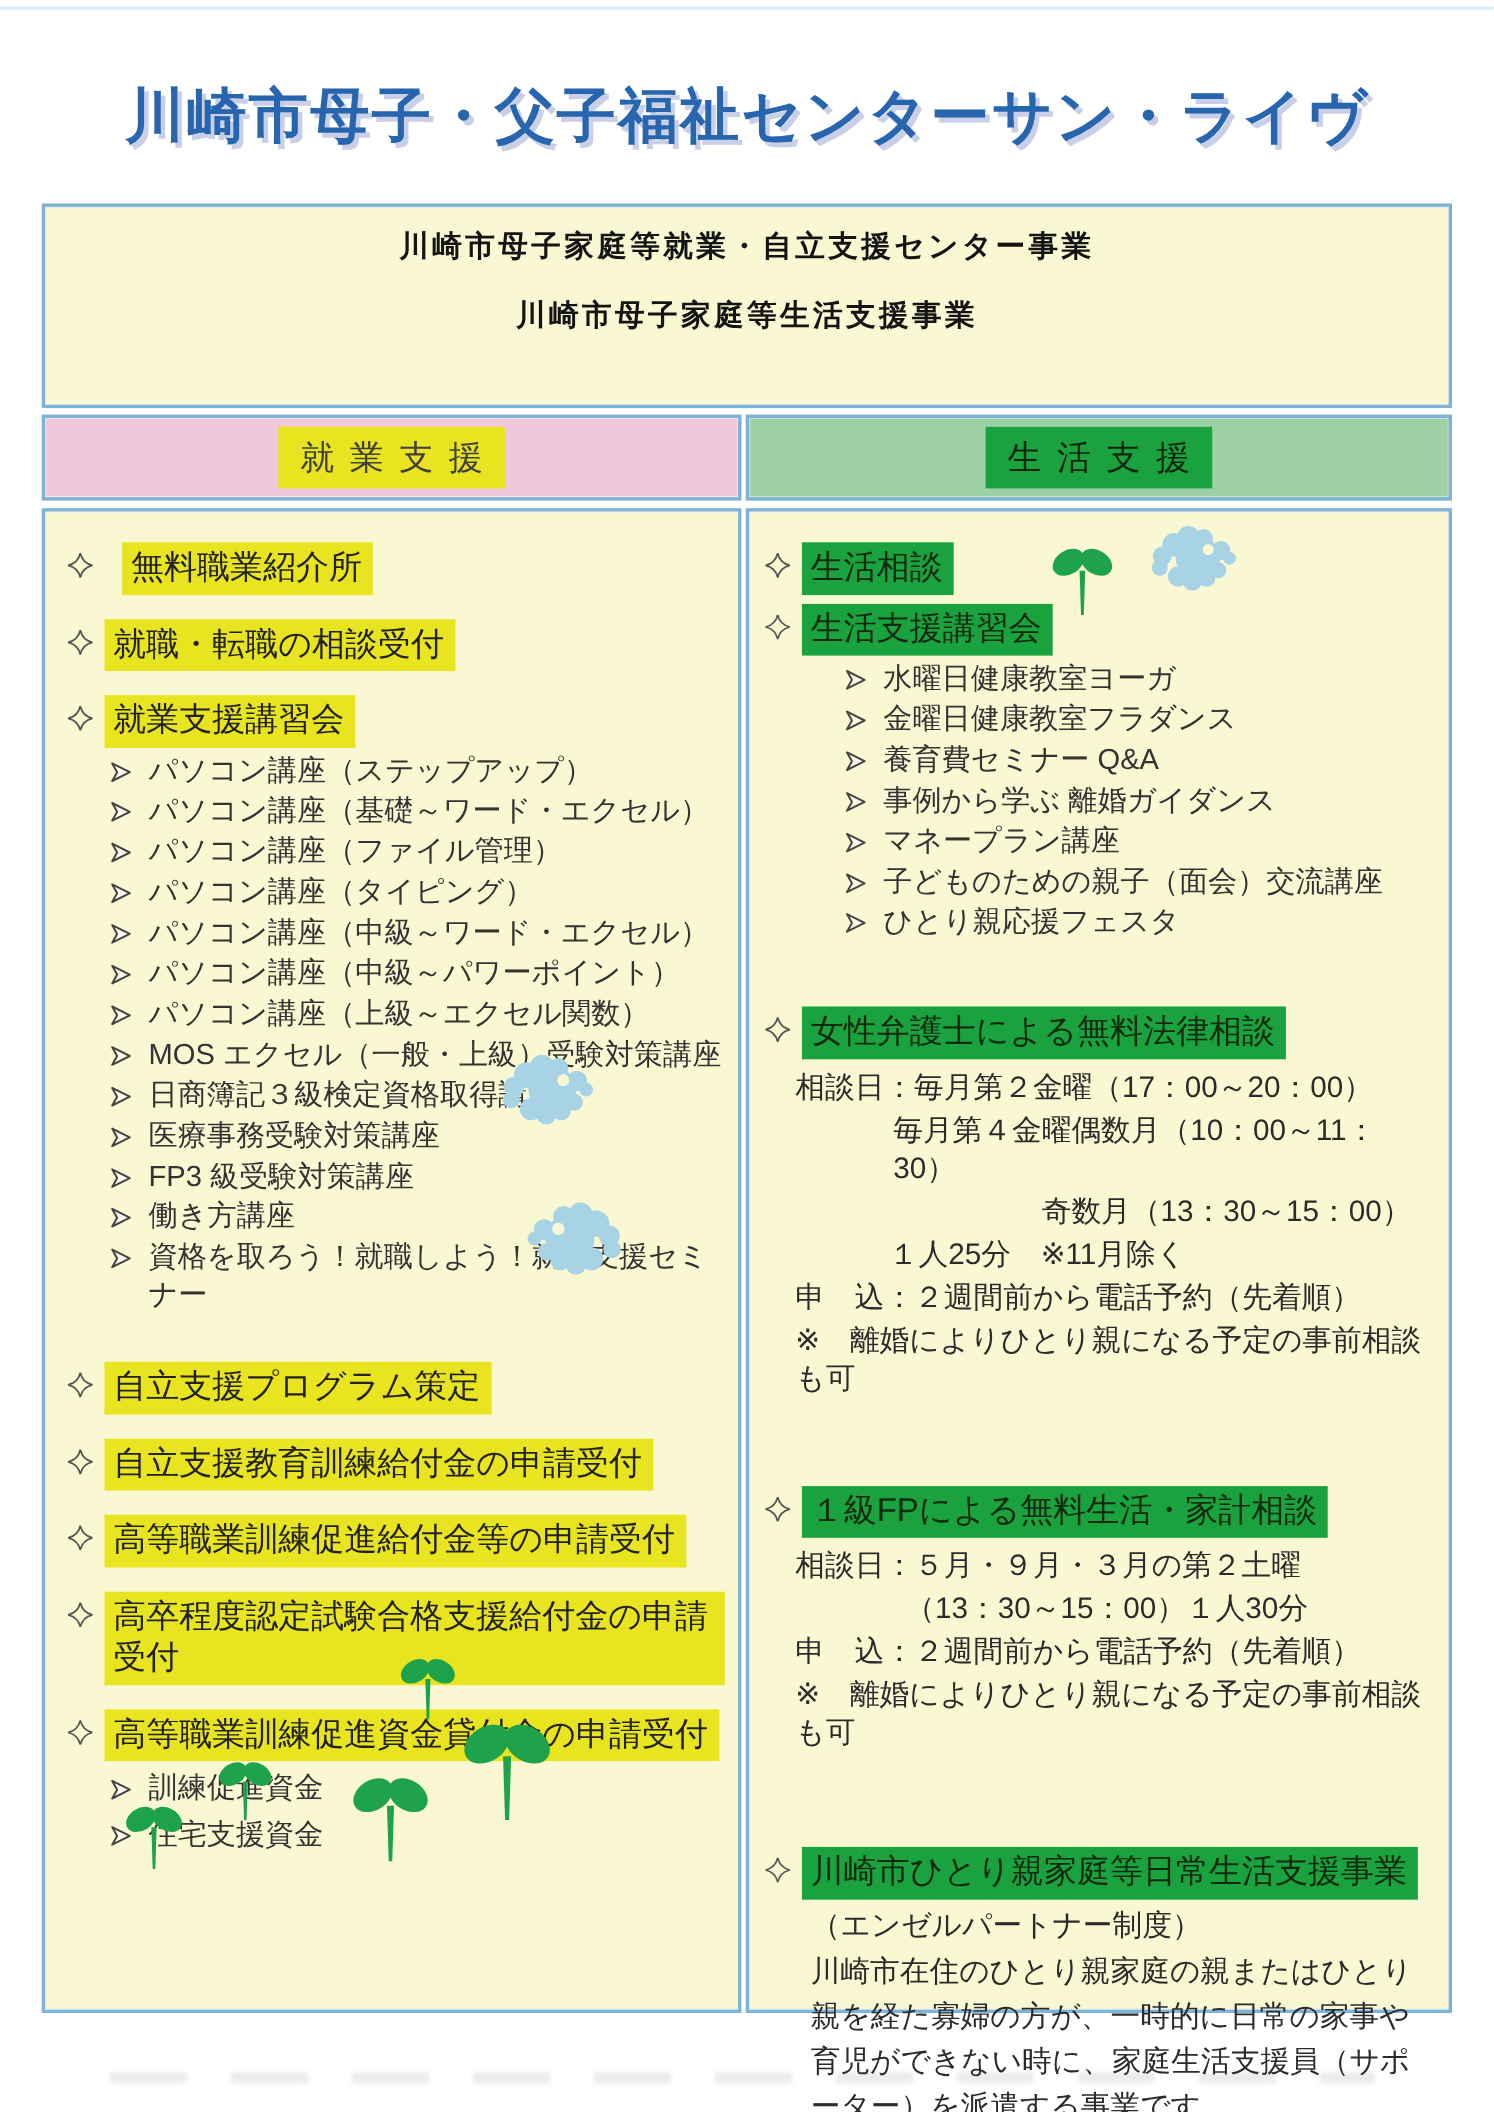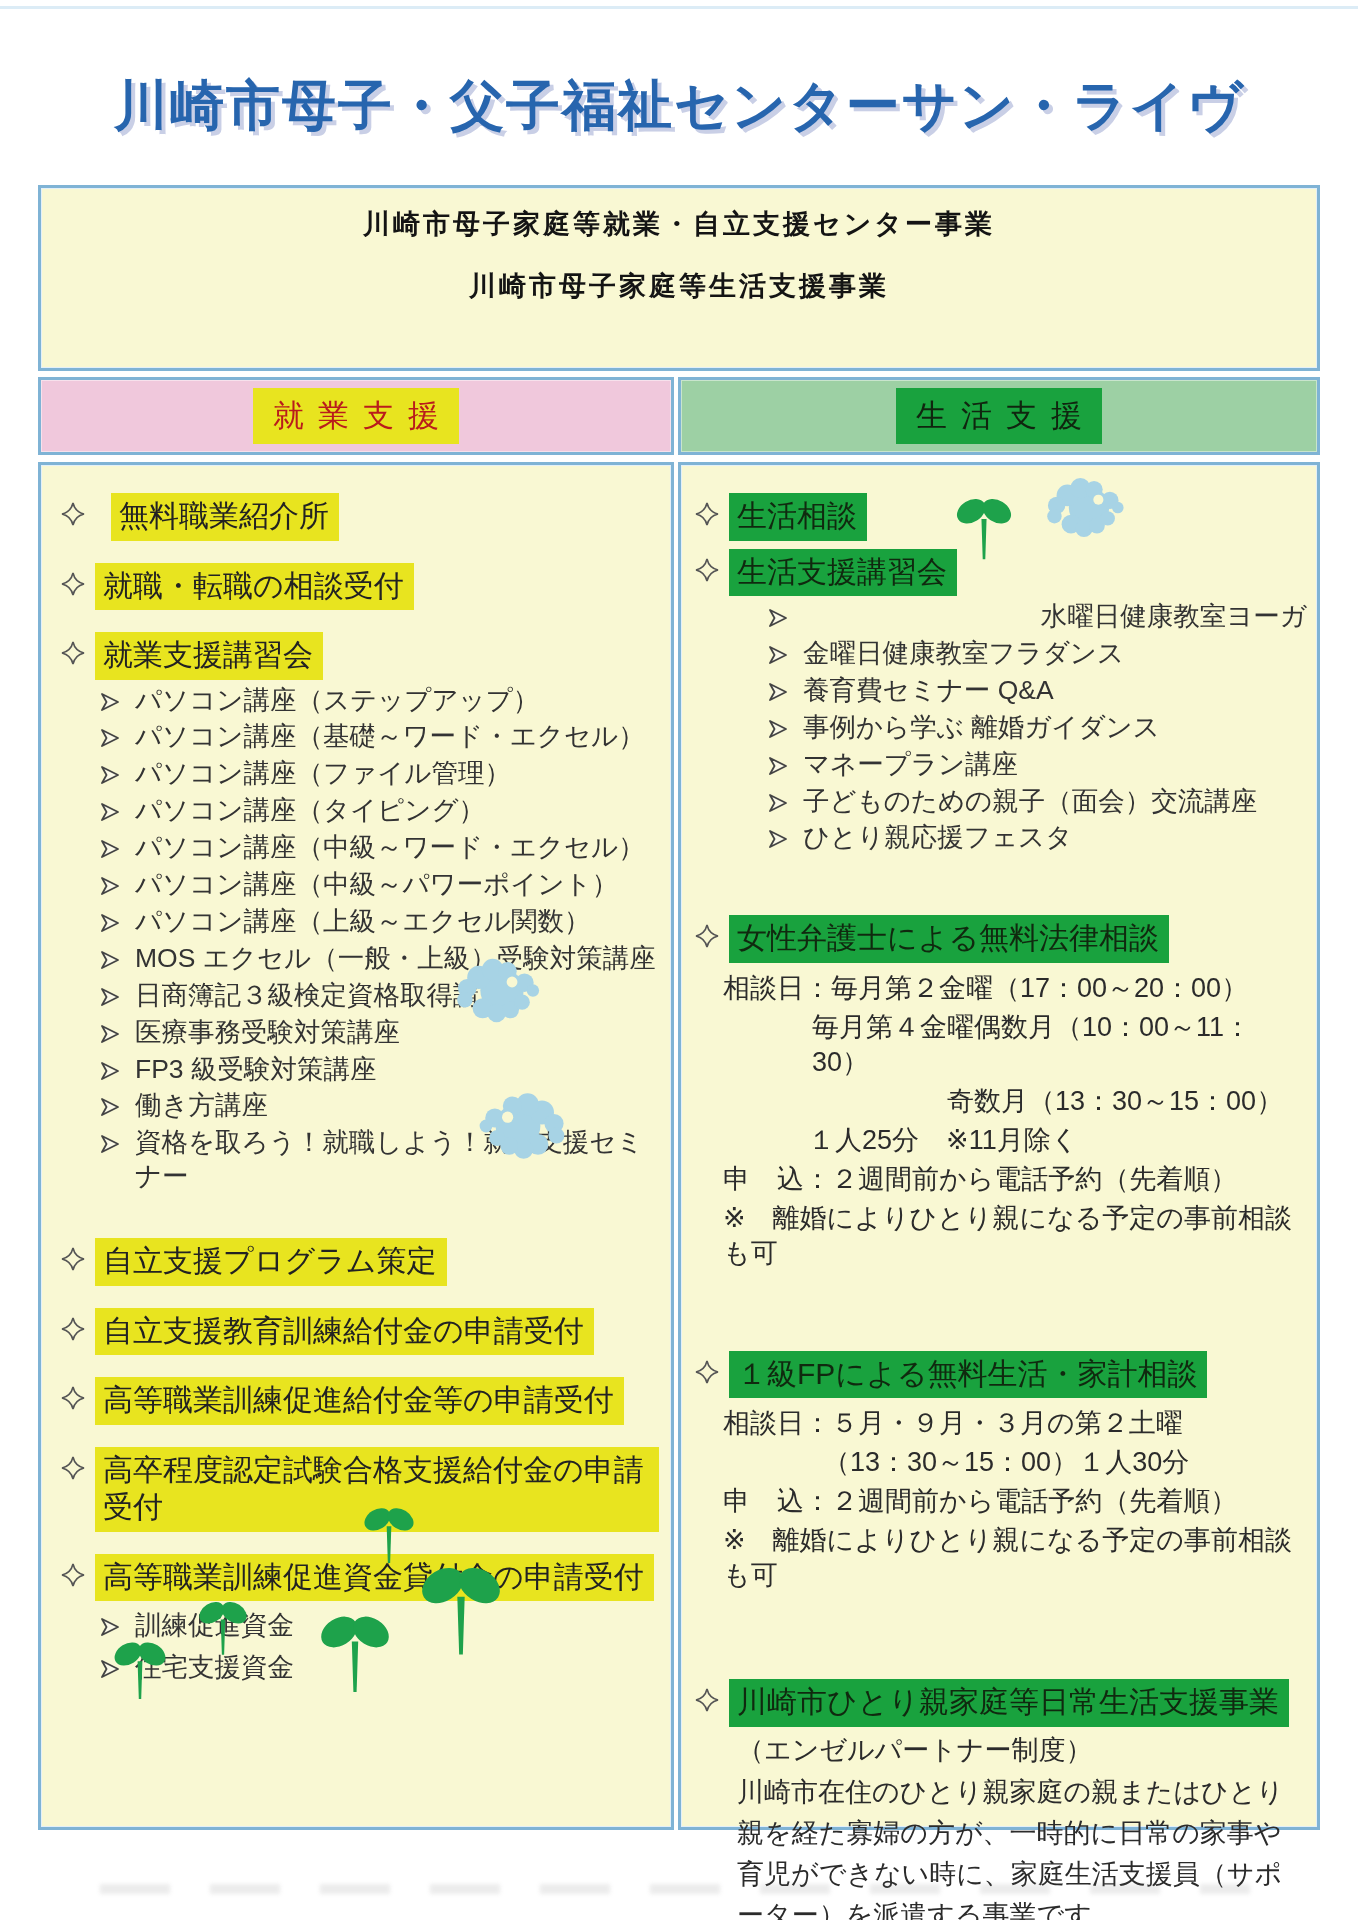--- a/index.html
+++ b/index.html
@@ -22,21 +22,21 @@
     left:38px;top:185px;width:1282px;height:186px;text-align:center;padding-top:22px;
   }
   .header-line{font-size:27px;font-weight:bold;color:#141414;letter-spacing:3px;line-height:1.05;}
   .header-line + .header-line{margin-top:34px;}
   .bar{
     position:absolute;top:377px;height:78px;display:flex;align-items:center;justify-content:center;
     border:3px solid #7fb3d5;box-sizing:border-box;box-shadow:inset 0 0 0 1px rgba(255,255,255,.45);
   }
   .bar-left{left:38px;width:636px;background:#f0c8dc;}
   .bar-right{left:678px;width:642px;background:#9dd0a4;}
-  .bar-label{font-size:31px;color:#b91c1c;letter-spacing:14px;padding:7px 6px 7px 20px;}
+  .bar-label{font-size:31px;color:#404040;letter-spacing:14px;padding:7px 6px 7px 20px;}
   .bar-left .bar-label{background:#e8e41f;}
   .bar-right .bar-label{background:#19a23e;color:#10250f;}
   .col{
     position:absolute;top:462px;height:1368px;box-sizing:border-box;
   }
   .col-left{left:38px;width:636px;padding:18px 12px 0 18px;}
   .col-right{left:678px;width:642px;padding:16px 10px 0 12px;}
   .row{display:flex;align-items:flex-start;}
   .row.star{margin-top:22px;font-size:30px;line-height:1.25;}
   .star-b{flex:0 0 24px;margin:9px 10px 0 2px;}
@@ -219,21 +219,21 @@
         <path d="M12 1 C13.4 7 17 10.6 23 12 C17 13.4 13.4 17 12 23 C10.6 17 7 13.4 1 12 C7 10.6 10.6 7 12 1 Z" fill="none" stroke="#555" stroke-width="1.6"></path>
       </svg>
       <span class="hl-green">生活相談</span>
     </div>
     <div class="row star" style="margin-top: 8px;">
       <svg class="star-b" width="24" height="24" viewBox="0 0 24 24">
         <path d="M12 1 C13.4 7 17 10.6 23 12 C17 13.4 13.4 17 12 23 C10.6 17 7 13.4 1 12 C7 10.6 10.6 7 12 1 Z" fill="none" stroke="#555" stroke-width="1.6"></path>
       </svg>
       <span class="hl-green">生活支援講習会</span>
     </div>
-    <div class="row arrow" style="margin-top: 4px; justify-content: space-between;">
+    <div class="row arrow" style="margin-top: 4px;">
       <svg class="arrow-b" width="22" height="24" viewBox="0 0 22 24">
         <path d="M3 4 L19 12 L3 20 L7.5 12 Z" fill="#fbfae8" stroke="#444" stroke-width="1.8" stroke-linejoin="round"></path>
       </svg>
       <span>水曜日健康教室ヨーガ</span>
     </div>
     <div class="row arrow">
       <svg class="arrow-b" width="22" height="24" viewBox="0 0 22 24">
         <path d="M3 4 L19 12 L3 20 L7.5 12 Z" fill="#fbfae8" stroke="#444" stroke-width="1.8" stroke-linejoin="round"></path>
       </svg>
       <span>金曜日健康教室フラダンス</span>

